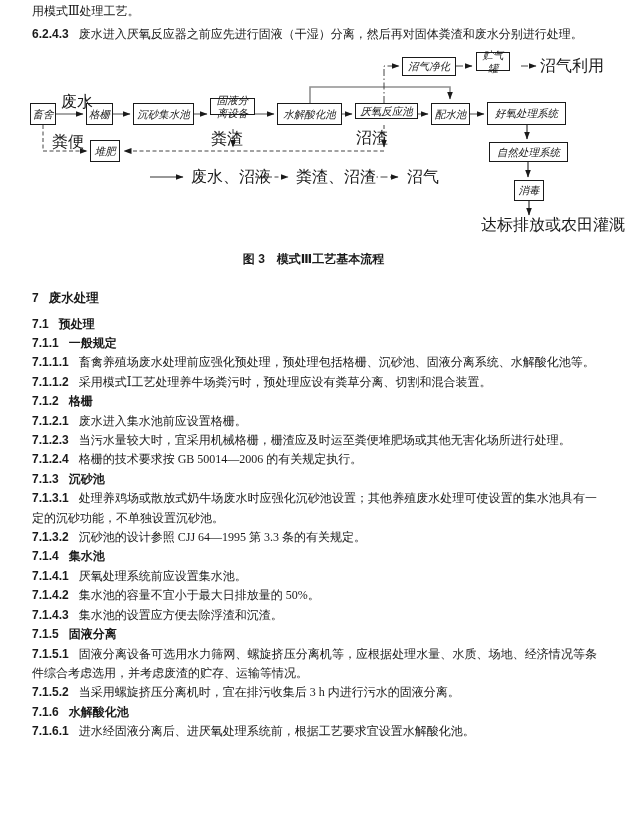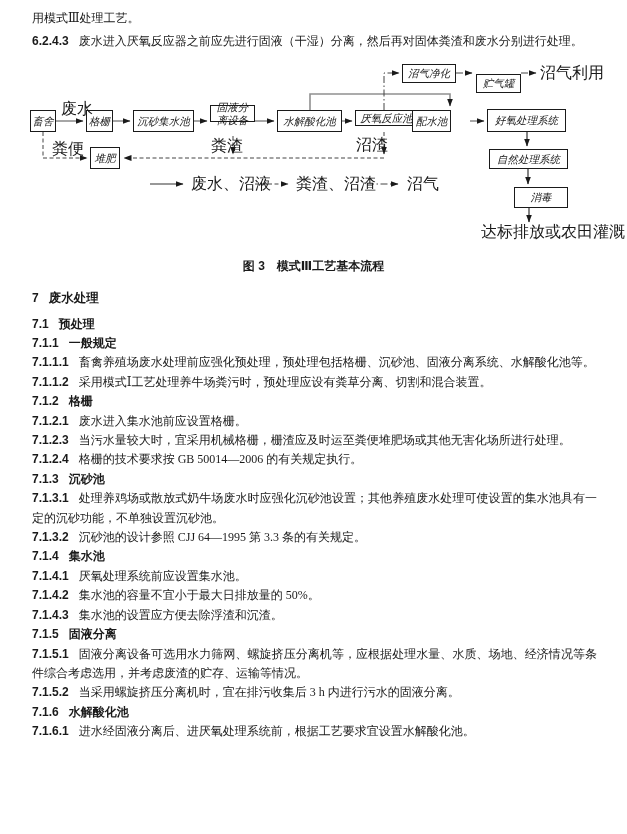--- a/index.html
+++ b/index.html
@@ -5,21 +5,21 @@
   html,body{margin:0;padding:0;background:#e8e8e8;}
   .page{
     position:relative;
     width:627px;height:834px;
     background:#ffffff;
     color:#1a1a1a;
     font-family:"Liberation Serif","DejaVu Serif",serif;
     overflow:hidden;
   }
   .textcol{padding-left:32px;padding-right:30px;}
-  .lead{padding-top:7px;}
+  .lead{}
   .lead p{margin:0;font-size:12px;line-height:22.6px;text-align:justify;}
   .para{margin:0;font-size:12px;line-height:19.4px;text-align:justify;}
   .para .num{
     font-family:"Liberation Sans","DejaVu Sans",sans-serif;
     font-weight:700;font-size:12px;margin-right:10px;white-space:nowrap;
   }
   .para.h1{font-weight:700;margin:2px 0 6px 0;
     font-family:"Liberation Sans","DejaVu Sans",sans-serif;font-size:12.5px;}
   .para.h2{font-weight:700;
     font-family:"Liberation Sans","DejaVu Sans",sans-serif;}
@@ -32,21 +32,21 @@
     position:absolute;box-sizing:border-box;
     border:1px solid #1a1a1a;background:#fff;
     display:flex;align-items:center;justify-content:center;
     font-size:10.5px;line-height:1.25;text-align:center;
     white-space:normal;padding:0 1px;font-style:italic;
   }
   .flabel,.term,.legend-label{
     position:absolute;font-size:16px;line-height:12px;white-space:nowrap;
   }
   .caption{
-    margin:12px 0 15px 0;text-align:center;
+    margin:12px 0 22px 0;text-align:center;
     font-weight:700;font-size:12px;line-height:15px;
     font-family:"Liberation Sans","DejaVu Sans",sans-serif;
   }
 </style>
 </head>
 <body>
 
 <div class="page">
 
   <div class="textcol lead" id="doc-top">
@@ -98,27 +98,27 @@
         <path d="M255,127 H288" stroke="#444444" stroke-width="1" fill="none" stroke-dasharray="4 2.5" marker-end="url(#arr)"></path>
         <path d="M367,127 H398" stroke="#444444" stroke-width="1" fill="none" stroke-dasharray="7 2.5 1.5 2.5" marker-end="url(#arr)"></path>
       </svg>
 
       <div class="node" style="left:30px;top:53px;width:26px;height:22px">畜舍</div>
       <div class="node" style="left:86px;top:53px;width:27px;height:22px">格栅</div>
       <div class="node" style="left:133px;top:53px;width:61px;height:22px">沉砂集水池</div>
       <div class="node" style="left:210px;top:48px;width:45px;height:17px">固液分离设备</div>
       <div class="node" style="left:277px;top:53px;width:65px;height:22px">水解酸化池</div>
       <div class="node" style="left:355px;top:53px;width:63px;height:16px">厌氧反应池</div>
-      <div class="node" style="left:412px;top:53px;width:39px;height:22px">配水池</div>
+      <div class="node" style="left:431px;top:53px;width:39px;height:22px">配水池</div>
       <div class="node" style="left:487px;top:52px;width:79px;height:23px">好氧处理系统</div>
       <div class="node" style="left:489px;top:92px;width:79px;height:20px">自然处理系统</div>
-      <div class="node" style="left:514px;top:130px;width:54px;height:21px">消毒</div>
+      <div class="node" style="left:514px;top:130px;width:30px;height:21px">消毒</div>
       <div class="node" style="left:90px;top:90px;width:30px;height:22px">堆肥</div>
       <div class="node" style="left:402px;top:7px;width:54px;height:19px">沼气净化</div>
-      <div class="node" style="left:476px;top:17px;width:45px;height:19px">贮气罐</div>
+      <div class="node" style="left:476px;top:2px;width:34px;height:19px">贮气罐</div>
 
       <div class="term" style="left:540px;top:10px">沼气利用</div>
       <div class="term" style="left:481px;top:169px">达标排放或农田灌溉</div>
 
       <div class="flabel" style="left:61px;top:46px">废水</div>
       <div class="flabel" style="left:52px;top:86px">粪便</div>
       <div class="flabel" style="left:211px;top:83px">粪渣</div>
       <div class="flabel" style="left:356px;top:82px">沼渣</div>
 
       <div class="legend-label" style="left:191px;top:121px">废水、沼液</div>

